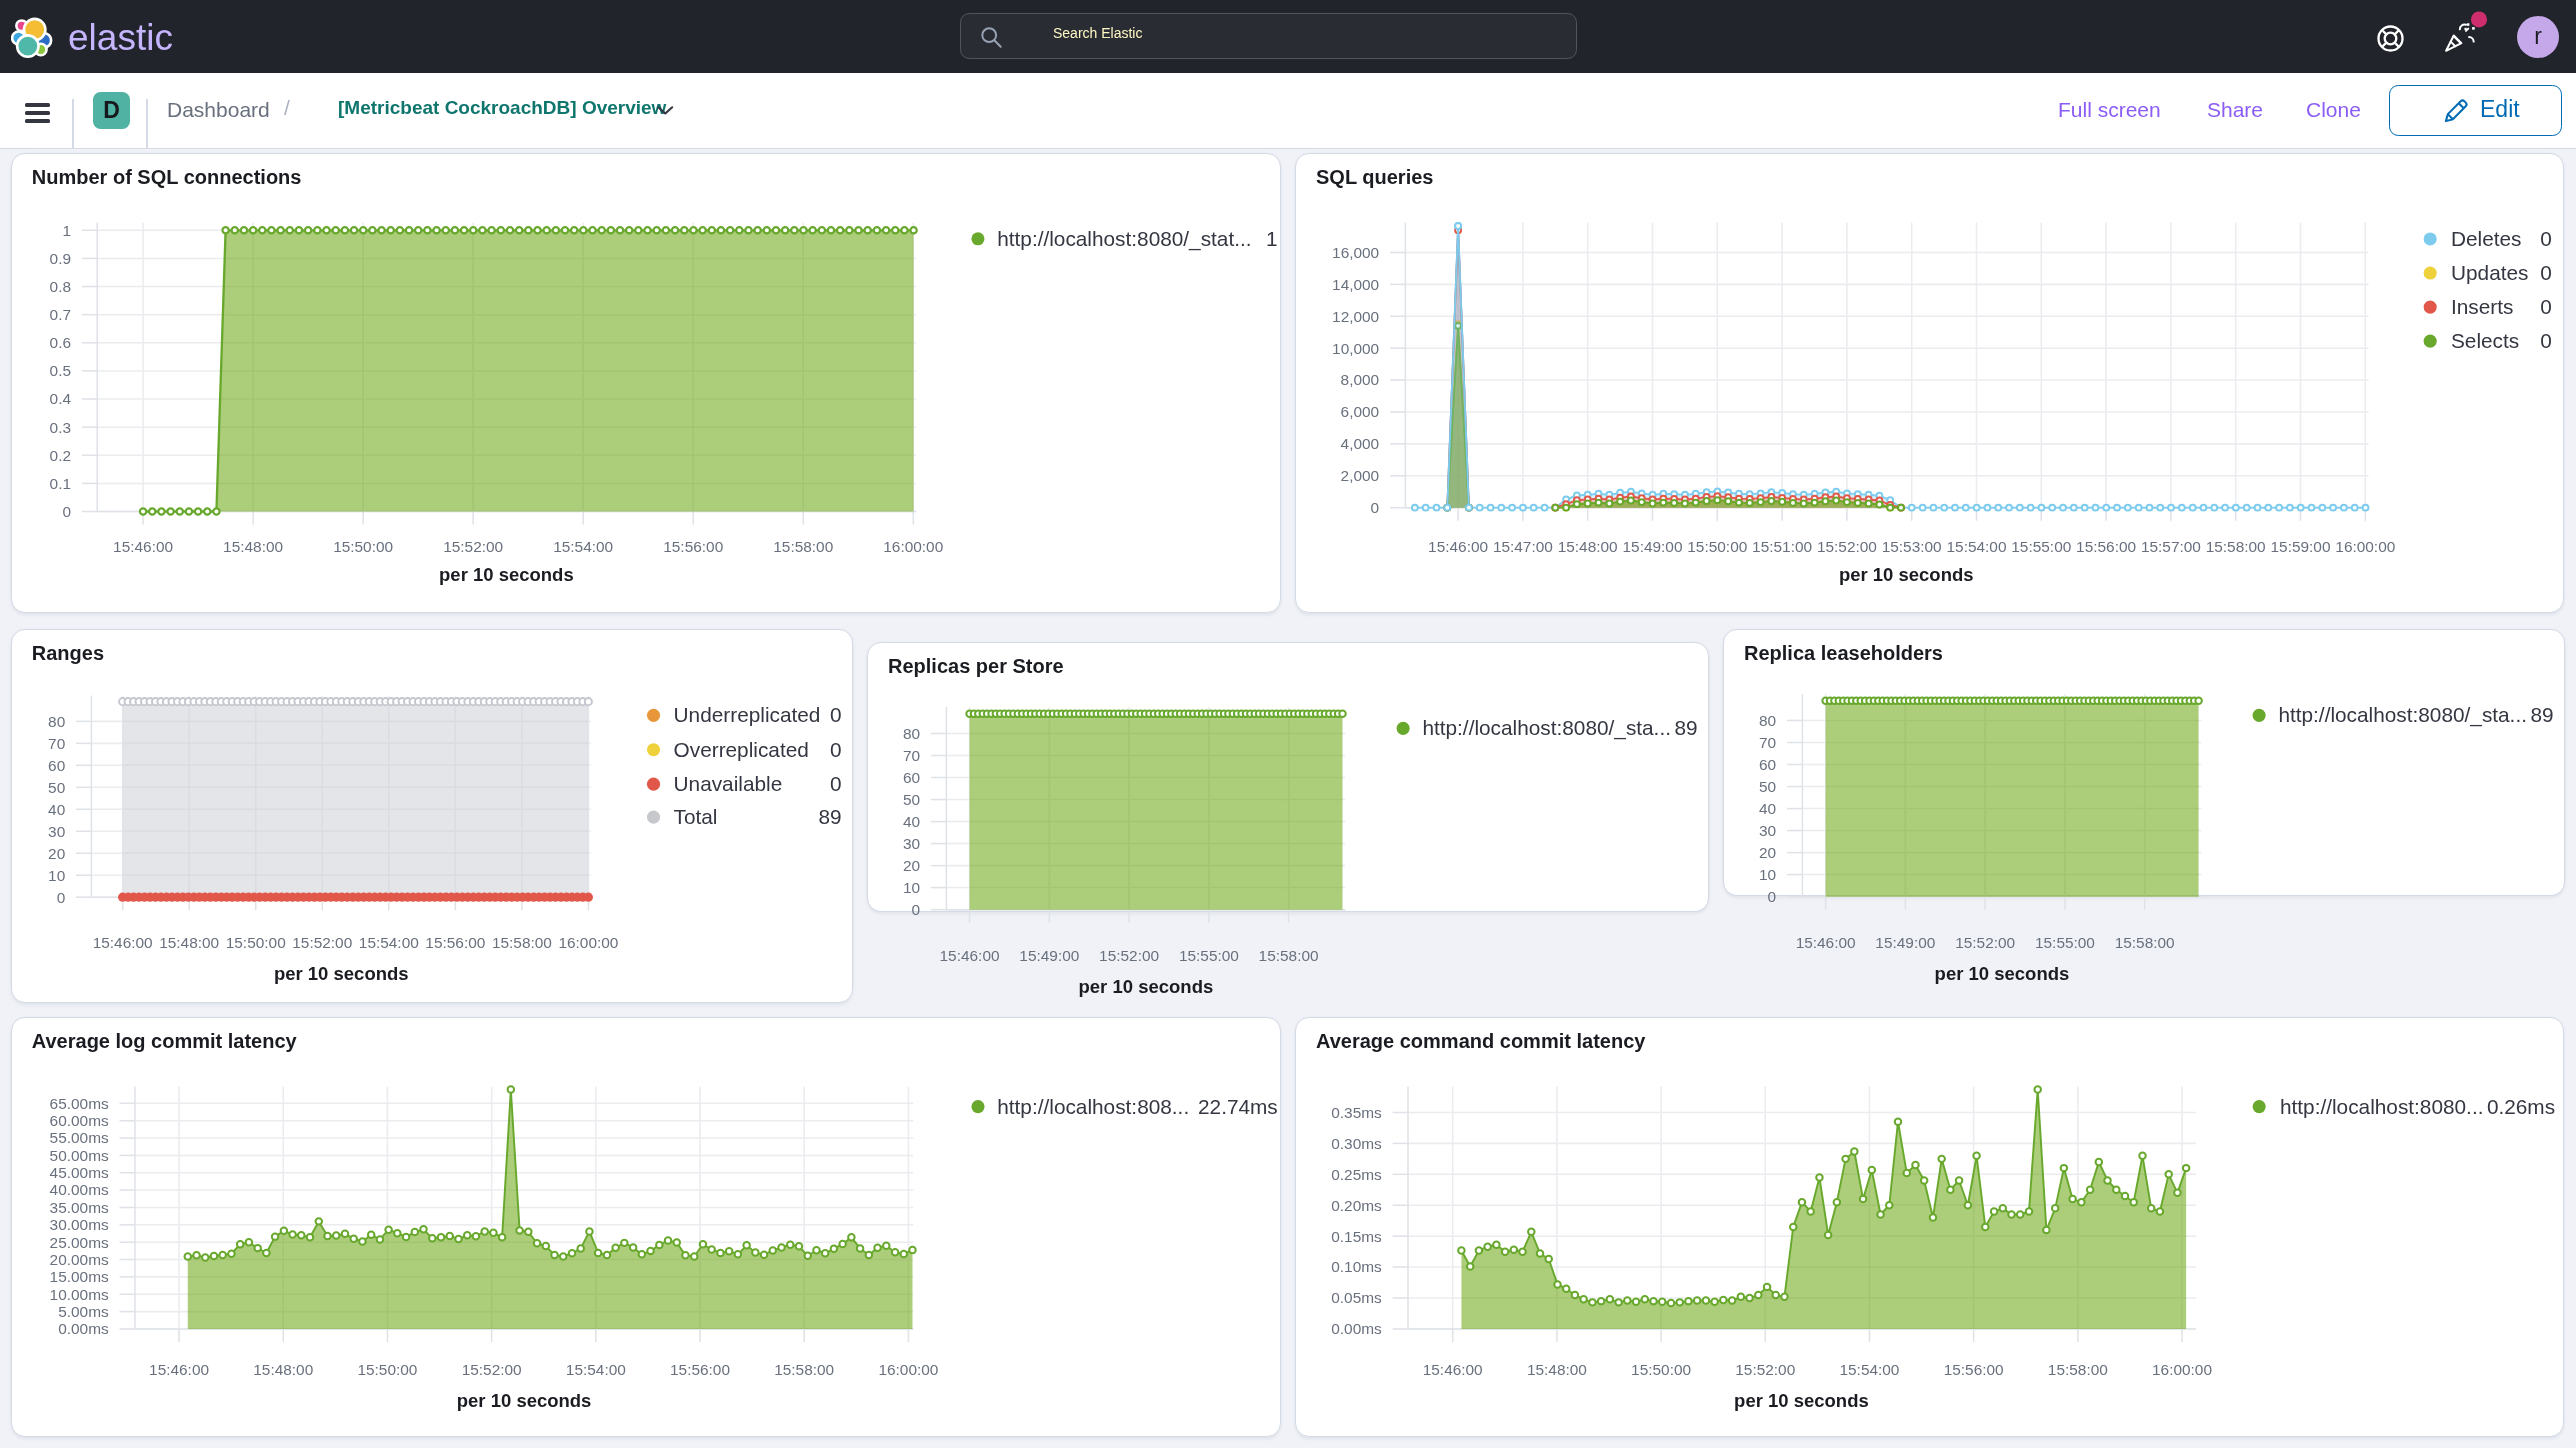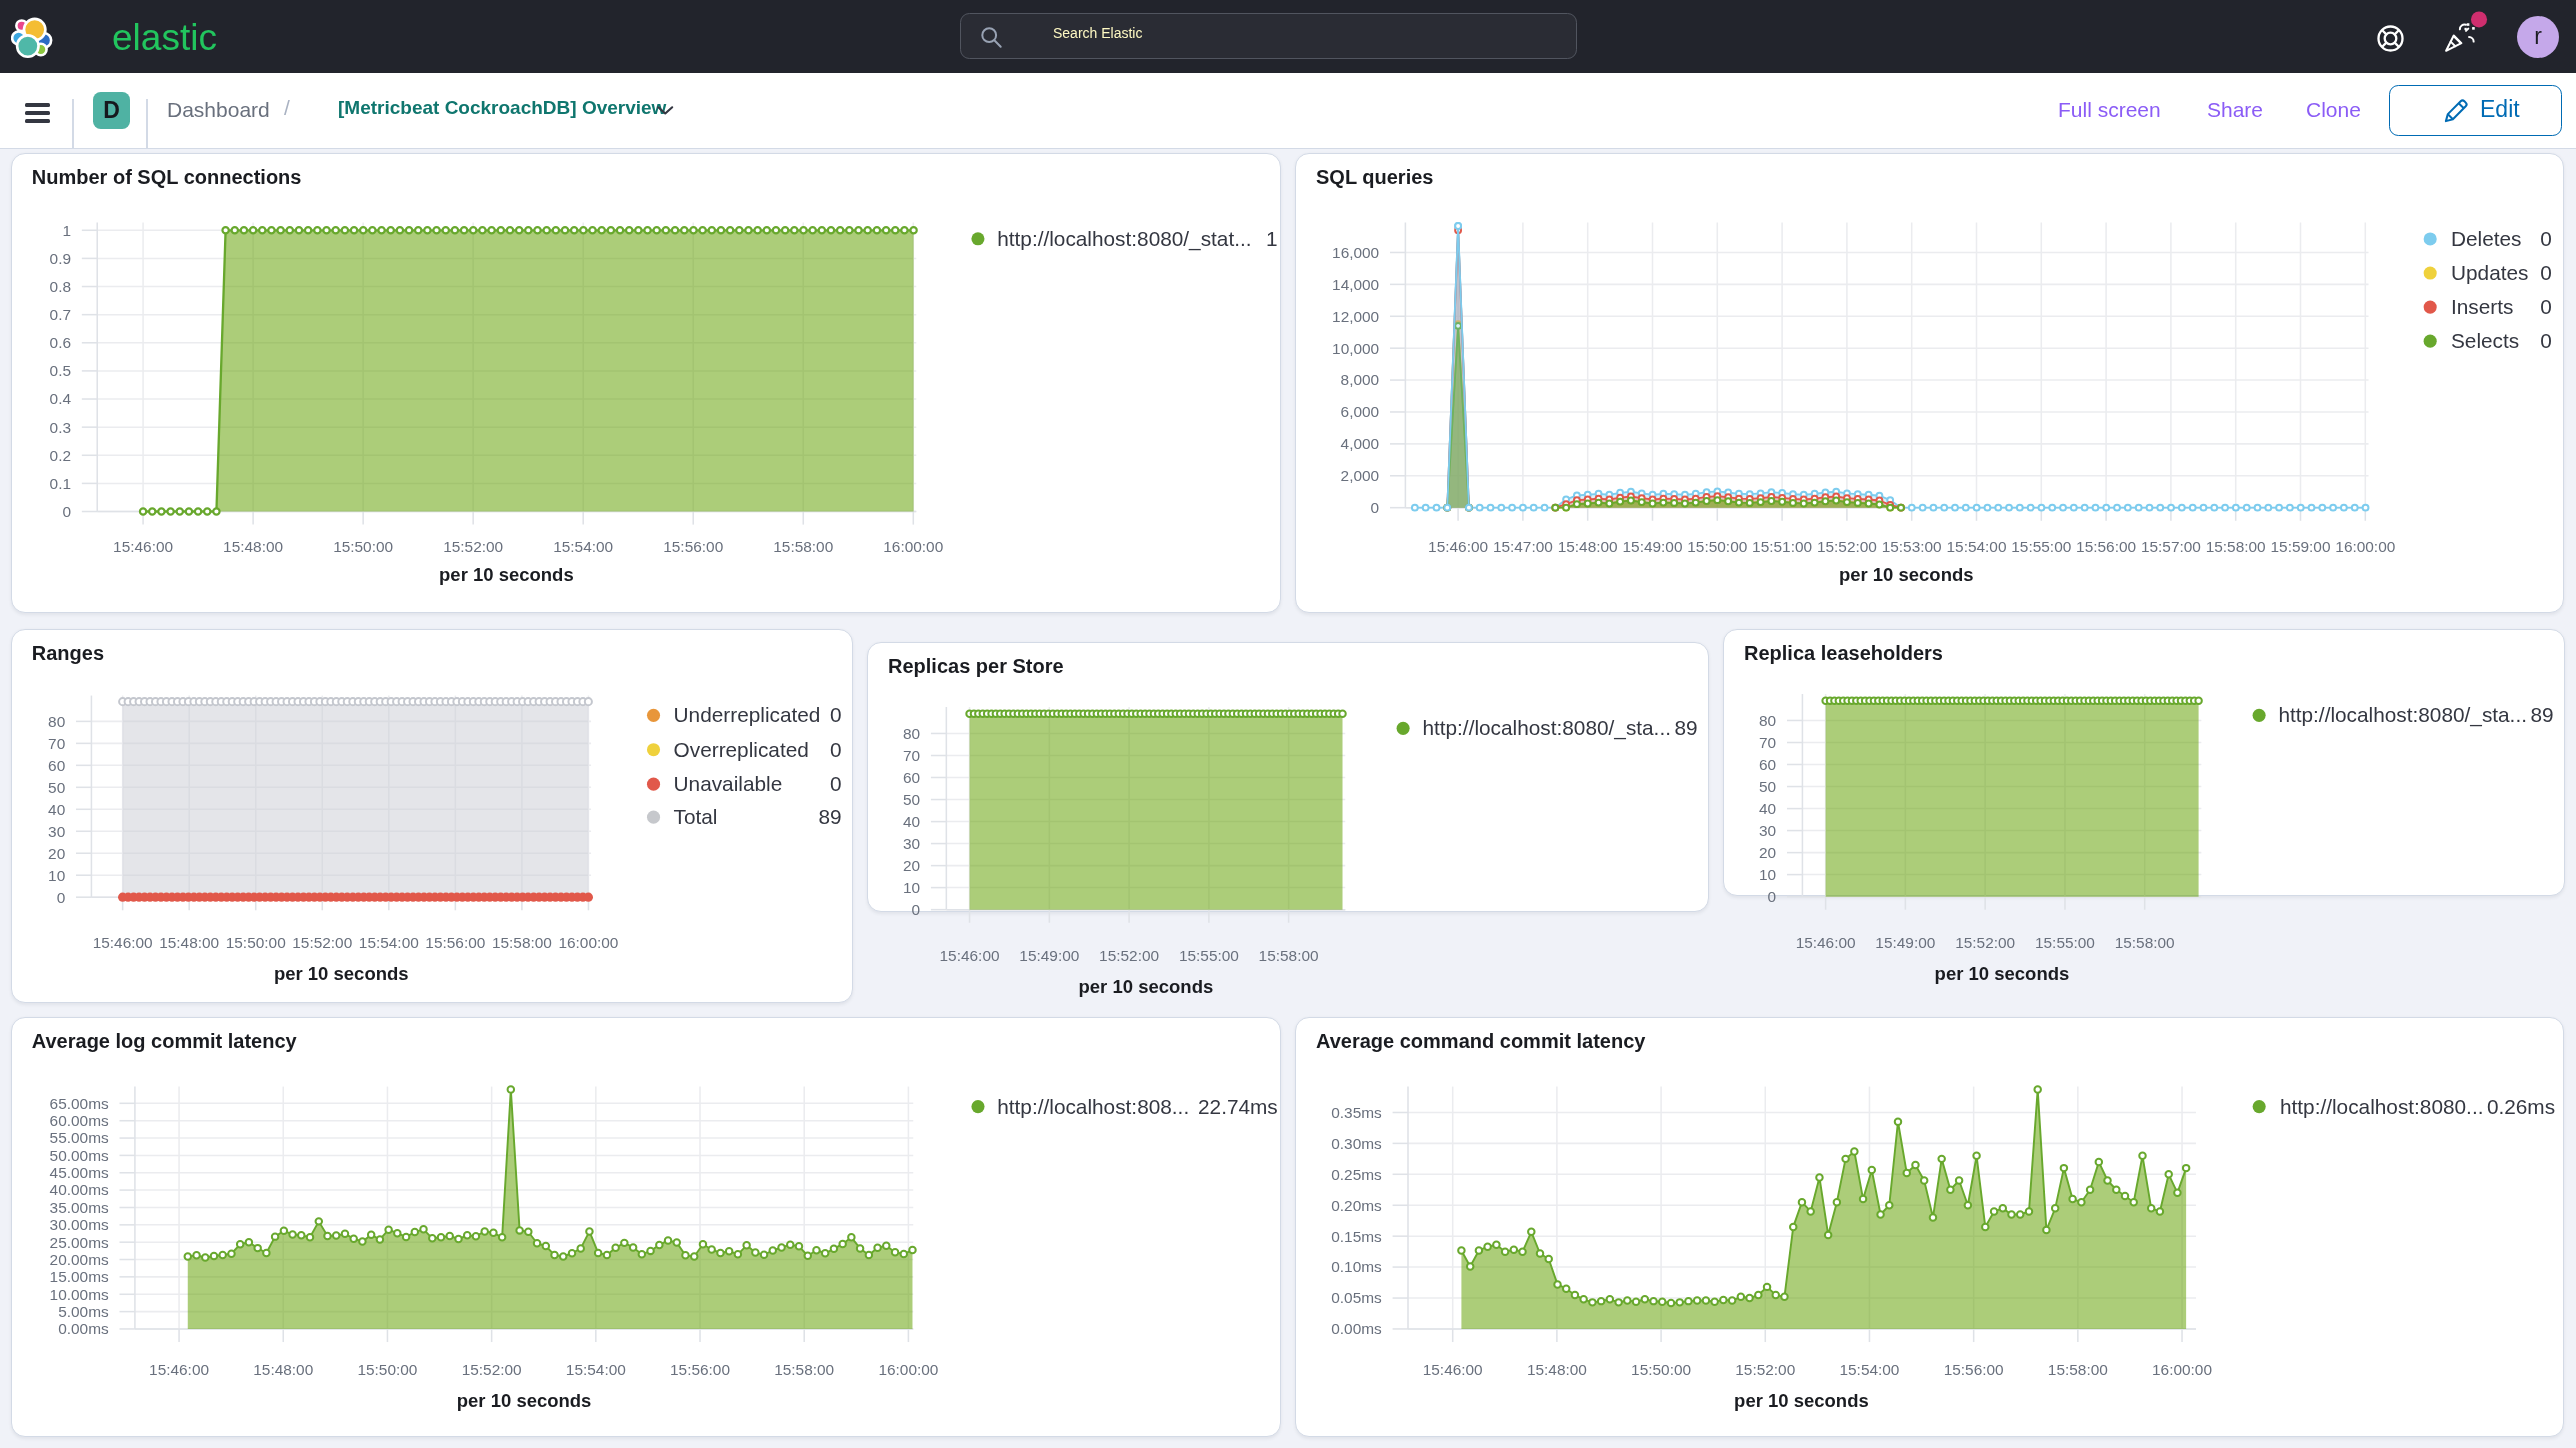--- a/index.html
+++ b/index.html
@@ -1,18 +1,18 @@
 <!DOCTYPE html>
 <html style="font-size:12.3px"><head><meta charset="utf-8">
 <style>
 * { margin:0; padding:0; box-sizing:border-box; }
 body { -webkit-font-smoothing:antialiased; }
 html,body { width:2576px; height:1448px; font-family:"Liberation Sans", sans-serif; background:#f0f2f8; overflow:hidden; }
 .topbar { position:absolute; left:0; top:0; width:2576px; height:73px; background:#22242c; }
-.brand { position:absolute; left:68px; top:17px; color:#22c55e; font-size:37px; letter-spacing:0px;margin-left:44px; }
+.brand { position:absolute; left:68px; top:17px; color:#c4b5fd; font-size:37px; letter-spacing:0px; }
 .search { position:absolute; left:960px; top:13px; width:617px; height:46px; border:1.5px solid #51555f; border-radius:9.3px; background:rgba(255,255,255,0.04); }
 .searchtxt { position:absolute; left:1053px; top:25px; color:#fef9c3; font-size:14px; }
 .avatar { position:absolute; left:2517px; top:16px; width:42px; height:42px; border-radius:50%; background:#c5a8ea; color:#1d1e24; font-size:23px; text-align:center; line-height:40px; }
 .navbar { position:absolute; left:0; top:73px; width:2576px; height:76px; background:#fff; border-bottom:1.5px solid #d3dae6; }
 .vsep { position:absolute; top:25.5px; width:1.5px; height:49px; background:#d3dae6; }
 .dbadge { position:absolute; left:93px; top:19px; width:37px; height:37px; border-radius:7.7px; background:#4fb2a3; color:#16181d; font-size:23px; font-weight:bold; text-align:center; line-height:37px; }
 .bc1 { position:absolute; left:167px; top:25px; font-size:21px; color:#69707d; }
 .bcsl { position:absolute; left:284px; top:23px; font-size:21px; color:#a9b2c2; }
 .bc2 { position:absolute; left:306px; top:24px; font-size:19px; font-weight:600; color:#0f766e;margin-left:32px; }
 .navlink { position:absolute; top:25px; font-size:21px; color:#8b5cf6; }

